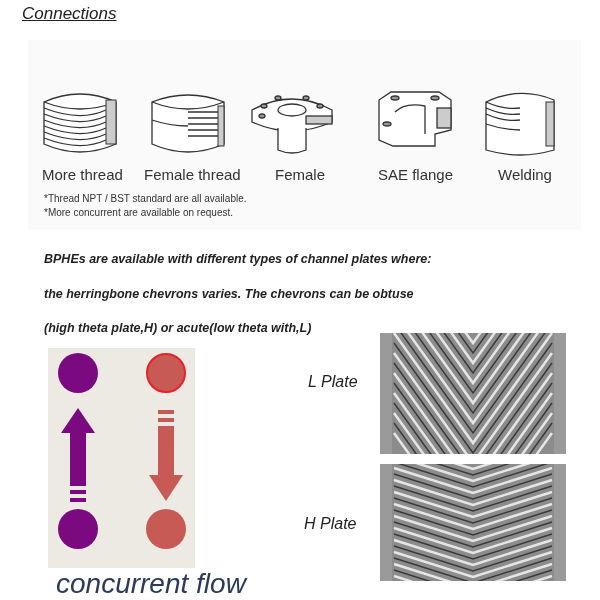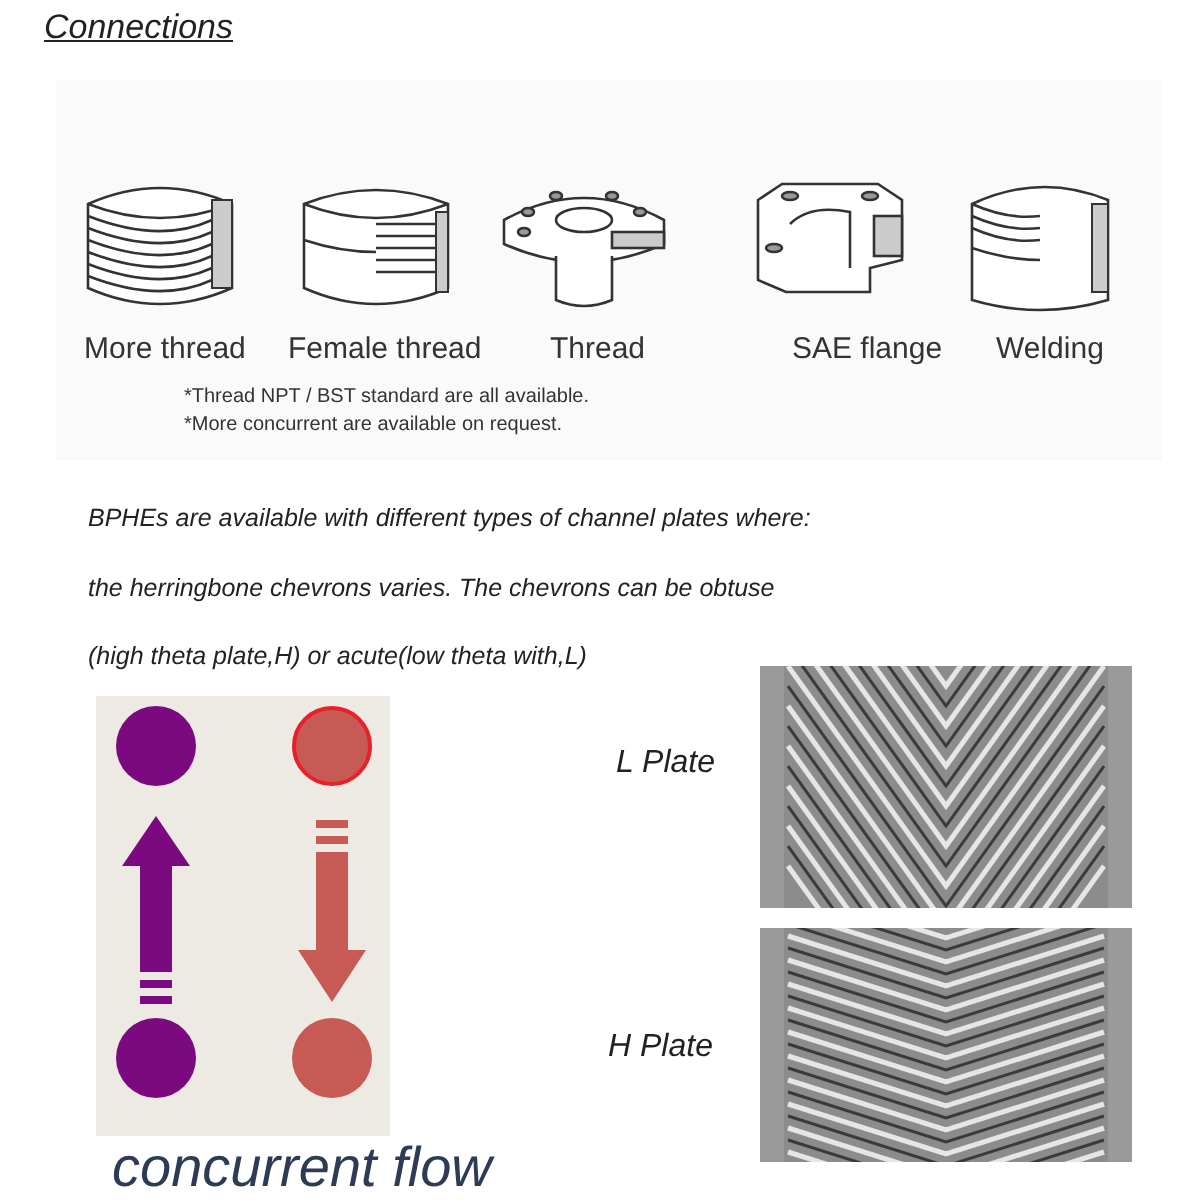--- a/index.html
+++ b/index.html
@@ -4,22 +4,22 @@
 <style>
   html, body { margin: 0; padding: 0; }
   body {
     width: 600px; height: 600px; background: #ffffff; position: relative; overflow: hidden;
     font-family: "Liberation Sans", sans-serif; color: #222;
   }
   .abs { position: absolute; }
   .title { left: 22px; top: 4px; font-size: 17px; font-style: italic; color: #222; text-decoration: underline; }
   .conn-panel { left: 28px; top: 40px; width: 553px; height: 190px; background: #fafafa; }
   .conn-label { font-size: 15px; color: #333; top: 166px; white-space: nowrap; }
-  .note { left: 44px; font-size: 10px; color: #333; margin-left: 48px; }
-  .para { left: 44px; font-size: 12.5px; font-style: italic; color: #222; white-space: nowrap; }
+  .note { left: 44px; font-size: 10px; color: #333; }
+  .para { left: 44px; font-size: 12.5px; font-style: italic; color: #222; white-space: nowrap; font-weight: bold; }
   .flow-box { left: 48px; top: 348px; width: 147px; height: 220px; background: #ede9e3; }
   .flow-caption { left: 56px; top: 568px; font-size: 28px; font-style: italic; color: #2d3b57; white-space: nowrap; }
   .plate-label { font-size: 16px; font-style: italic; color: #222; text-align: center; }
   .plate-img { background: #8a8a8a; overflow: hidden; }
 </style>
 </head>
 <body>
 
 <div class="abs title">Connections</div>
 
@@ -80,22 +80,22 @@
     <path d="M2 14 Q20 22 36 20" fill="none"></path>
     <path d="M2 20 Q20 28 36 26" fill="none"></path>
       <path d="M2 26 Q20 34 36 32" fill="none"></path>
     <path d="M2 36 Q20 42 36 42" fill="none"></path>
   </g>
   <rect x="62" y="14" width="8" height="44" fill="#ccc" stroke="#333"></rect>
 </svg>
 
 <div class="abs conn-label" style="left:42px">More thread</div>
 <div class="abs conn-label" style="left:144px">Female thread</div>
-<div class="abs conn-label" style="left:275px">Thread</div>
-<div class="abs conn-label" style="left:396px">SAE flange</div>
+<div class="abs conn-label" style="left:275px">Female</div>
+<div class="abs conn-label" style="left:378px">SAE flange</div>
 <div class="abs conn-label" style="left:498px">Welding</div>
 
 <div class="abs note" style="top:193px">*Thread NPT / BST standard are all available.</div>
 <div class="abs note" style="top:207px">*More concurrent are available on request.</div>
 
 <div class="abs para" style="top:252px">BPHEs are available with different types of channel plates where:</div>
 <div class="abs para" style="top:287px">the herringbone chevrons varies. The chevrons can be obtuse</div>
 <div class="abs para" style="top:321px">(high theta plate,H) or acute(low theta with,L)</div>
 
 <div class="abs flow-box">

